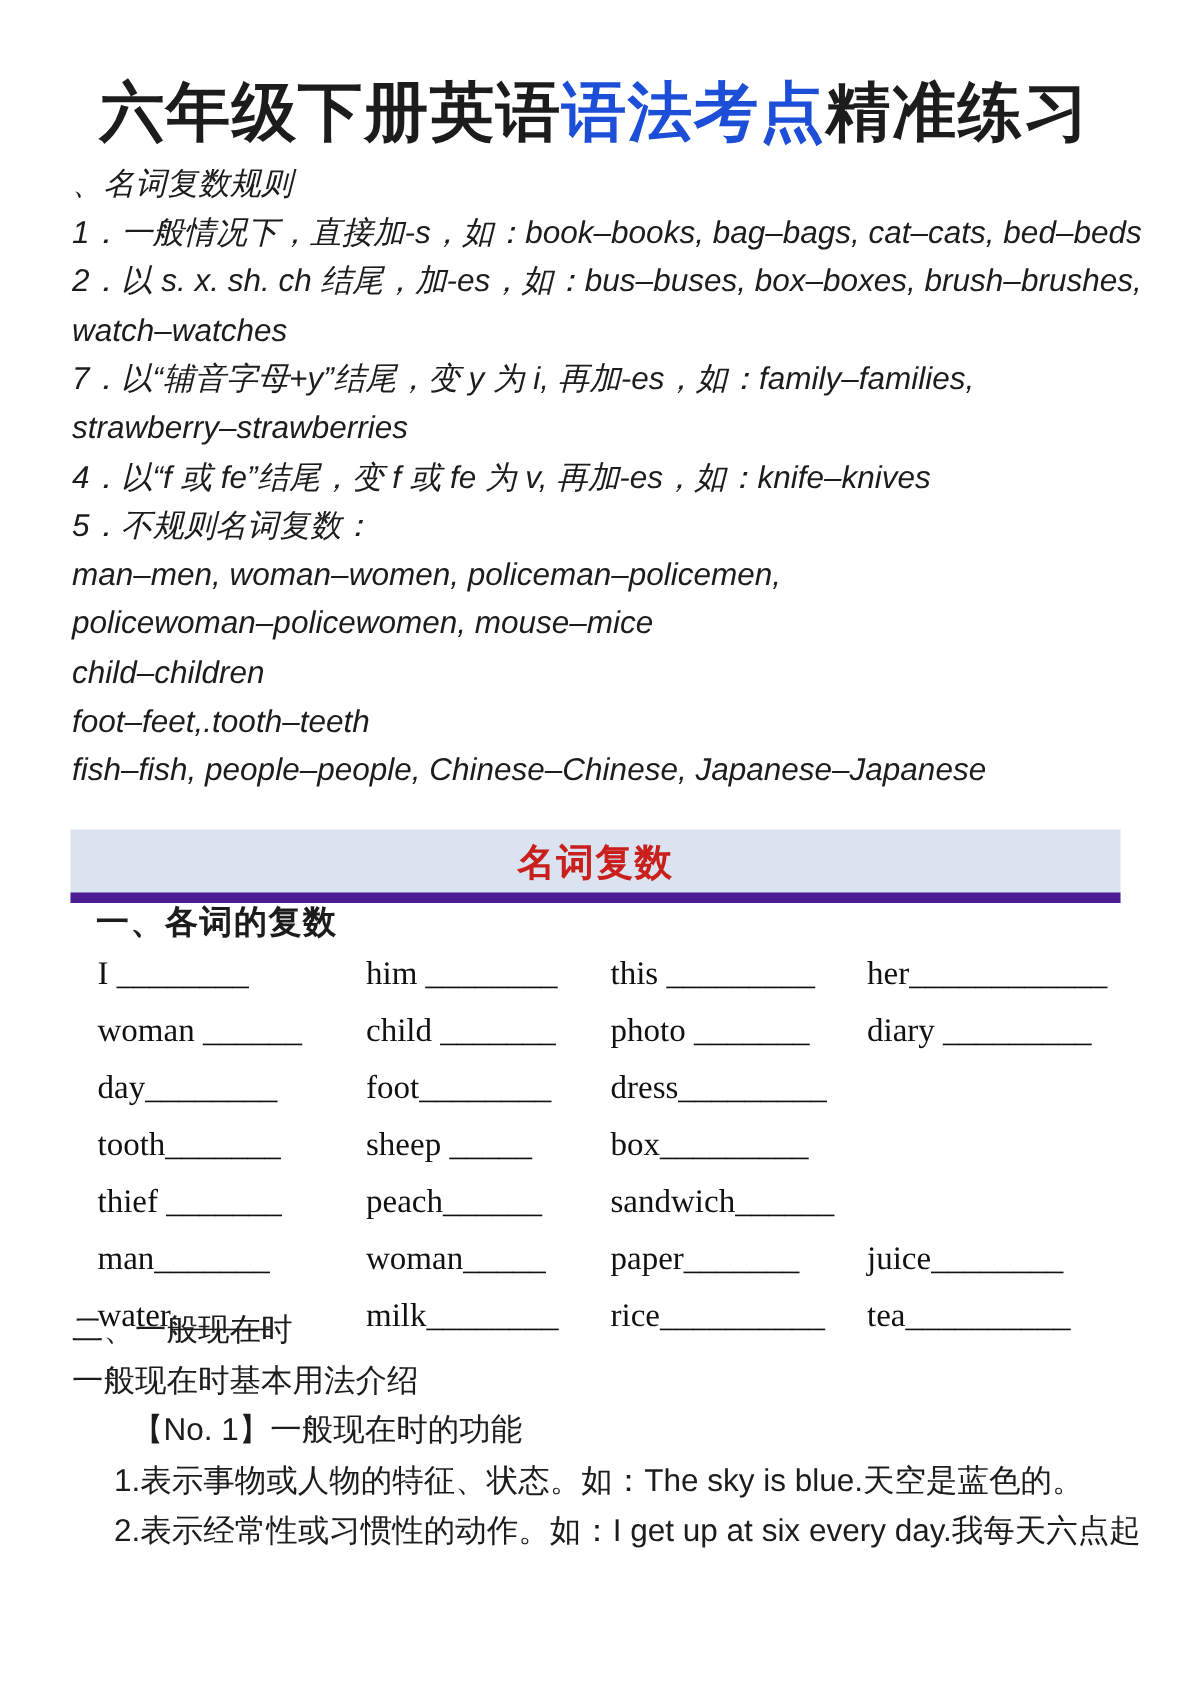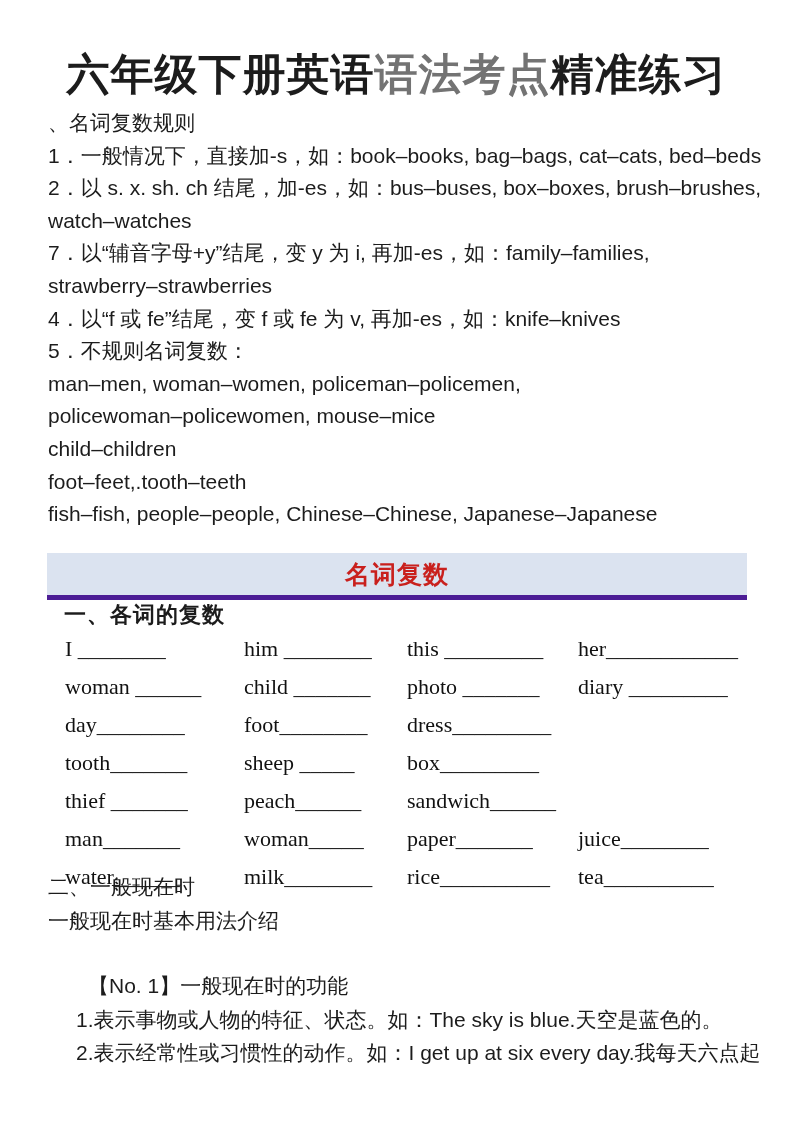--- a/index.html
+++ b/index.html
@@ -5,49 +5,49 @@
   html,body { margin:0; padding:0; background:#ffffff; }
   .page {
     position:relative; width:793px; height:1122px; background:#ffffff;
     font-family:"Liberation Sans", sans-serif; color:#1c1c1c; overflow:hidden;
   }
   .title {
     position:absolute; top:46px; left:0; width:100%;
     text-align:center; font-size:43px; font-weight:bold; letter-spacing:1px;
     white-space:nowrap;
   }
-  .title .hl { color:#737373;text-align:center; }
+  .title .hl { color:#1d4ed8;text-align:center; }
   .rules {
     position:absolute; top:107px; left:48px; right:24px;
     font-size:21px; line-height:32.6px;
   }
-  .rule-line { white-space:nowrap; }
+  .rule-line { white-space:nowrap;font-style:italic; }
   .band {
     position:absolute; top:553px; left:47px; width:700px; height:42px;
-    background:#dbe3f0; border-bottom:5px solid #4c1d95;
+    background:#dbe3f0; border-bottom:7px solid #4c1d95;
     display:flex; align-items:center; justify-content:center;text-align:right;
   }
   .band-label { color:#c9201d; font-size:25px; font-weight:bold; letter-spacing:1px; }
   .ex-heading {
     position:absolute; top:600px; left:64px;
     font-size:22px; font-weight:bold; letter-spacing:1px;
   }
   .extable { position:absolute; top:630px; left:0; width:678px; }
   .exrow {
     display:grid; grid-template-columns:179px 163px 171px 215px;
     padding-left:65px; height:38px; align-items:center;
     font-family:"Liberation Serif","DejaVu Serif",serif;
     font-size:22px; color:#111;
   }
   .excell { white-space:nowrap; }
   .present {
     position:absolute; top:870px; left:48px; right:24px;
     font-size:21px; line-height:33.5px;
   }
-  .present .ind-a { padding-left:40px;margin-top:32px; }
+  .present .ind-a { padding-left:40px; }
   .present .ind-b { padding-left:28px; }
   .present div { white-space:nowrap; }
 </style>
 </head>
 <body>
 
 <div class="page">
 
   <div class="title">
     <span>六年级下册英语</span><span class="hl">语法考点</span><span>精准练习</span>

